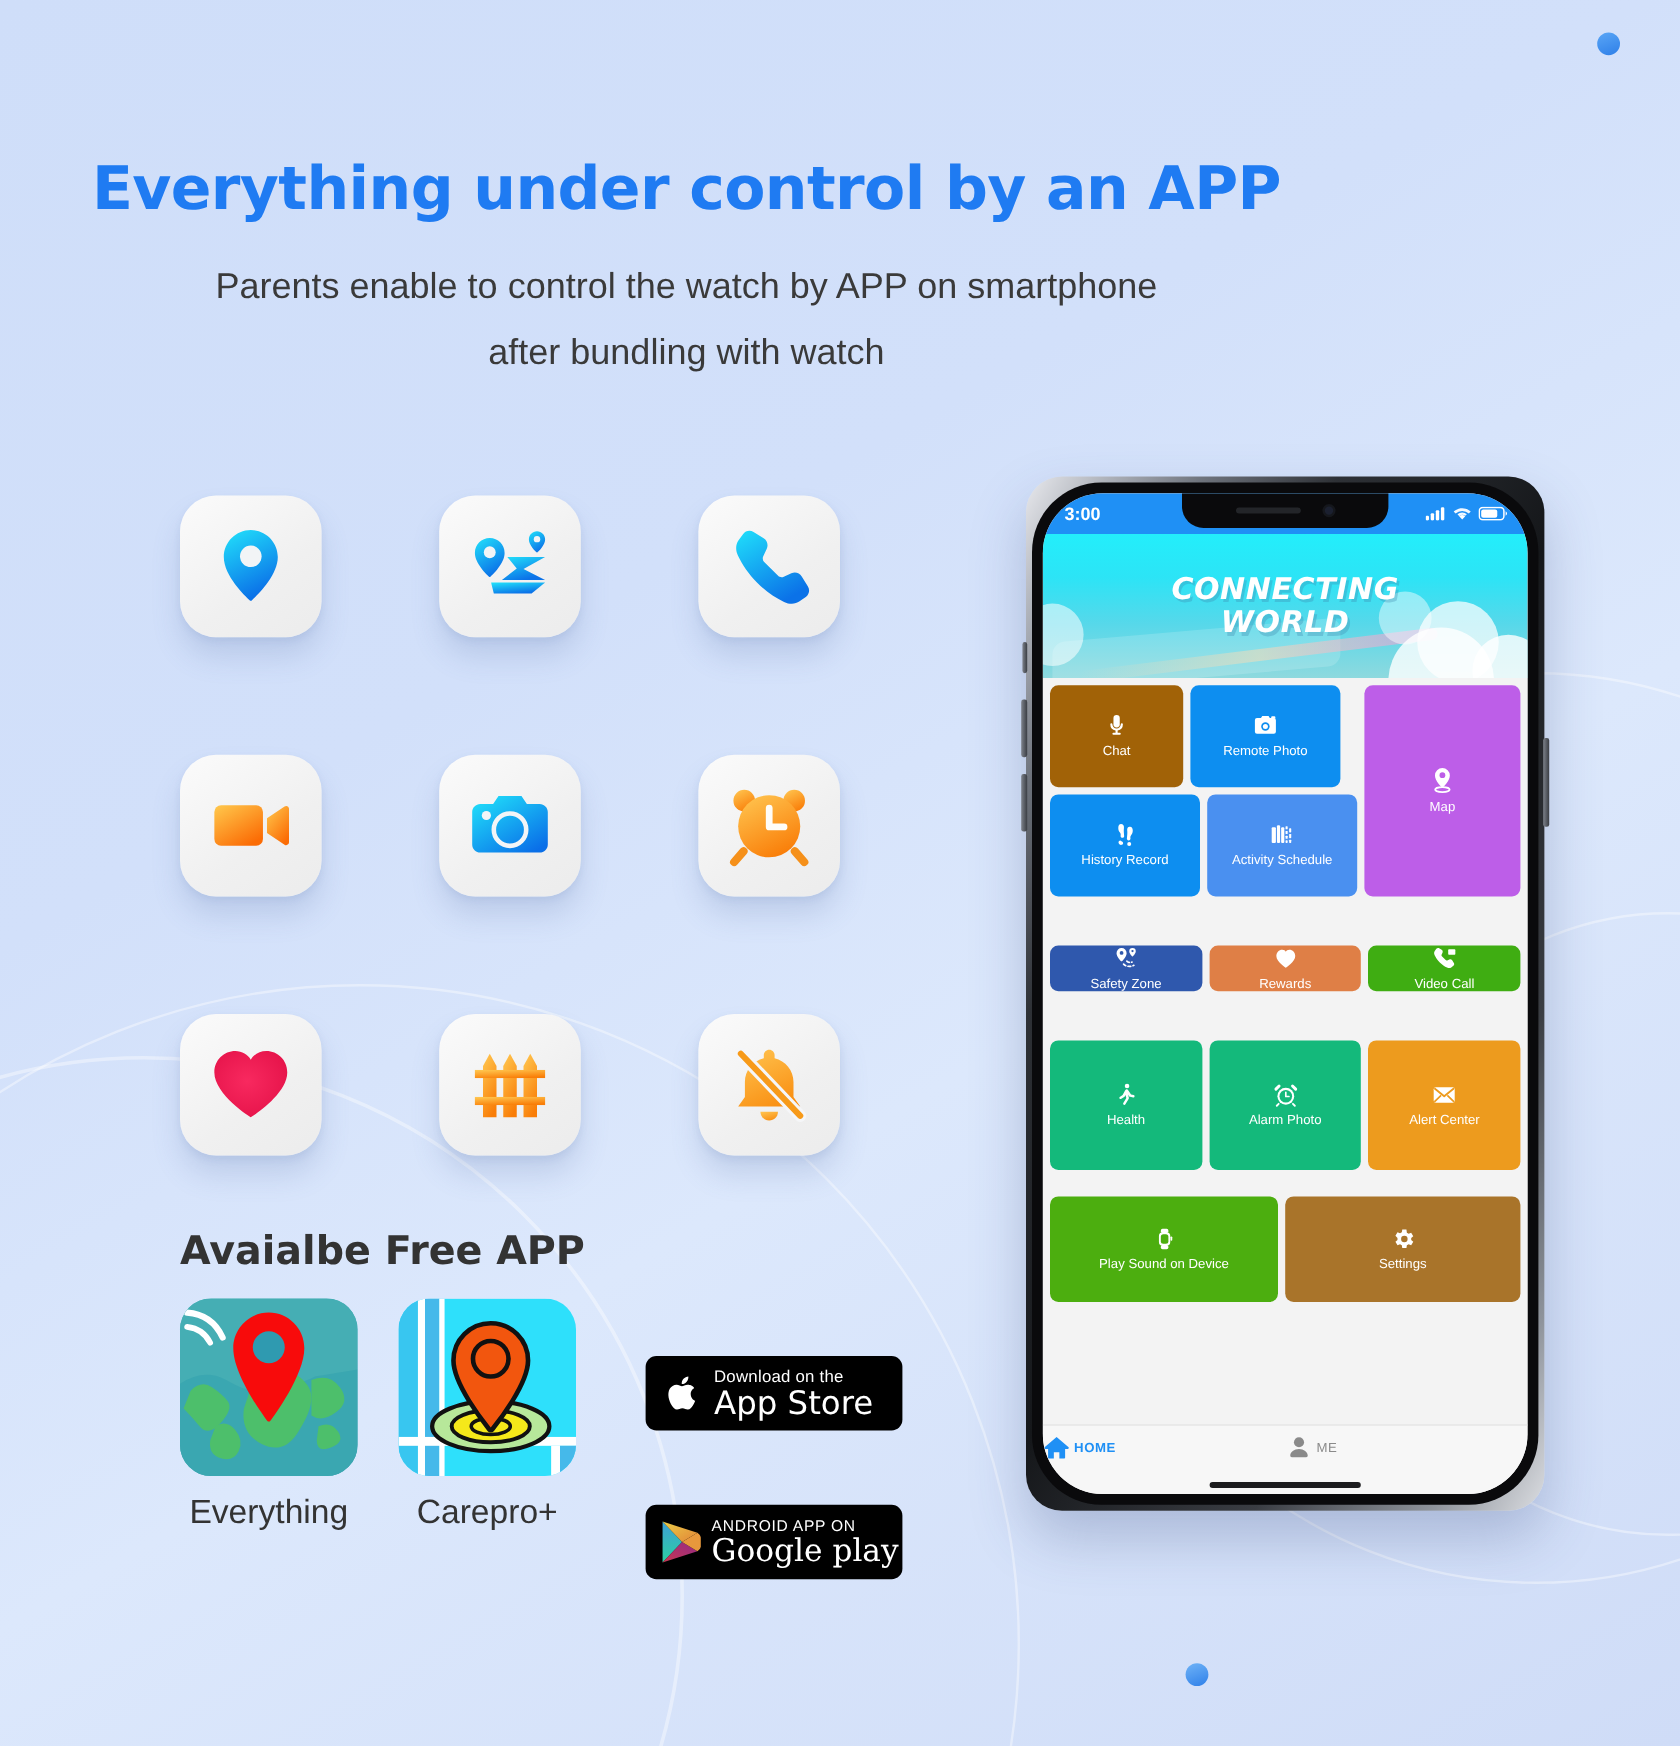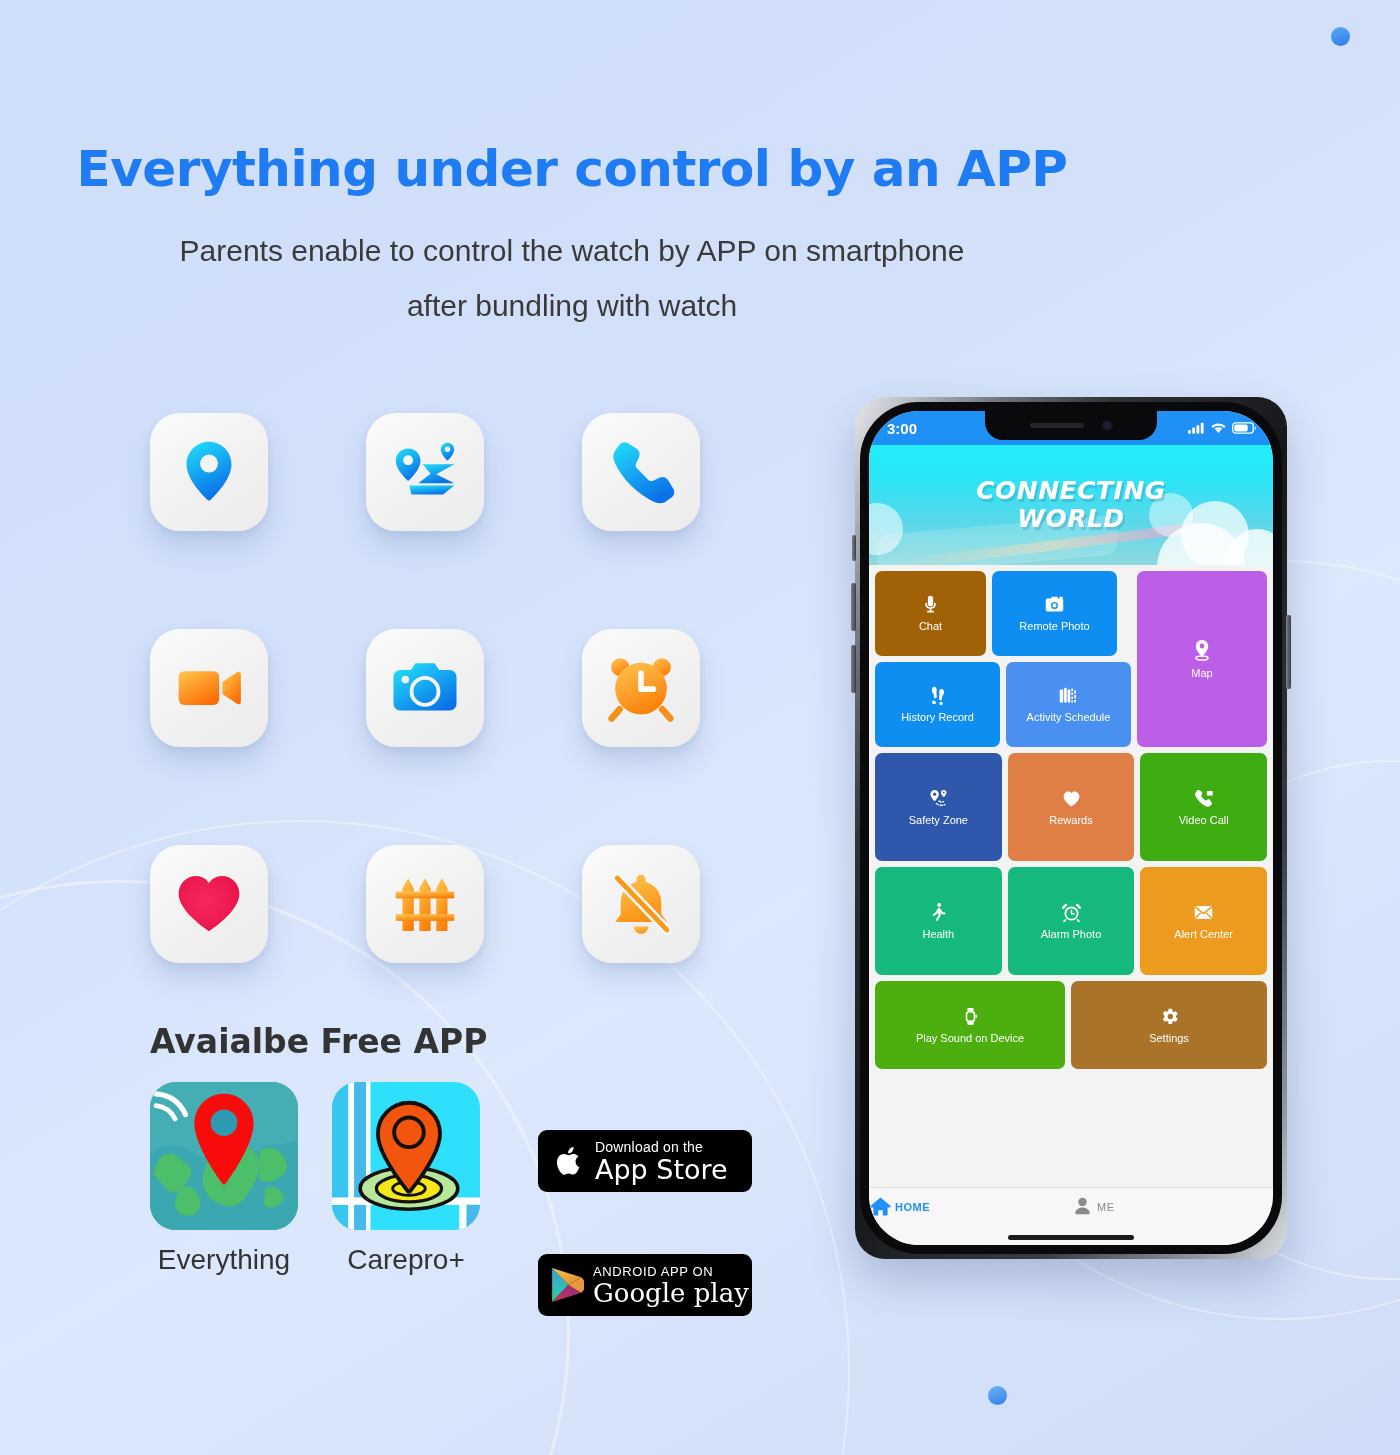--- a/index.html
+++ b/index.html
@@ -19,21 +19,21 @@
     border: 2px solid rgba(255,255,255,0.40);
   }
   .sw1 { width: 900px; height: 900px; left: -330px; top: 880px; border-width: 3px; }
   .sw2 { width: 1100px; height: 1100px; left: -250px; top: 820px; border-width: 2px; }
   .sw3 { width: 760px; height: 760px; left: 900px; top: 560px; border-width: 2px; }
   .sw4 { width: 520px; height: 520px; left: 1130px; top: 760px; border-width: 2px; }
 
   .dot { position: absolute; border-radius: 50%; }
 
   
-  .header { position: absolute; left: 0; top: 12px; width: 1144px; text-align: center; }
+  .header { position: absolute; left: 0; top: 0; width: 1144px; text-align: center; }
   .title {
     margin-top: 128px;
     font-size: 50px;
     font-weight: 800;
     letter-spacing: -0.5px;
     color: #1f7bf2;
     font-family: "DejaVu Sans", sans-serif;
   }
   .subtitle {
     margin-top: 26px;
@@ -551,21 +551,21 @@
               <svg viewBox="0 0 24 24" style="width:24px;height:24px;">
                   <path d="M12 2a6.2 6.2 0 0 0-6.2 6.2c0 4.3 5.3 9.5 5.6 9.8.3.3.9.3 1.2 0 .3-.3 5.6-5.5 5.6-9.8A6.2 6.2 0 0 0 12 2z"></path>
                   <circle cx="12" cy="8" r="2.4" fill="#bd5ee8"></circle>
                   <ellipse cx="12" cy="20" rx="6" ry="2.1" fill="none" stroke="#fff" stroke-width="1.5"></ellipse>
                 </svg>
             </span>
             <span class="t-lbl">Map</span>
           </div>
         </div>
 
-        <div class="trow" style="height:108px;">
+        <div class="trow" style="height:108px;align-items:center;">
           <div class="tile" style="flex:1;background:#2f58ad;">
             <span class="t-ico">
               <svg viewBox="0 0 24 24">
                   <path d="M7.6 2.4A4.8 4.8 0 0 0 2.8 7.2c0 3.3 4.1 7.4 4.4 7.6.2.2.6.2.8 0 .3-.2 4.4-4.3 4.4-7.6A4.8 4.8 0 0 0 7.6 2.4z"></path>
                   <circle cx="7.6" cy="7" r="1.8" fill="#2f58ad"></circle>
                   <path d="M18 2.2a3.1 3.1 0 0 0-3.1 3.1c0 2.2 2.7 4.8 2.9 5 .1.1.3.1.4 0 .2-.2 2.9-2.8 2.9-5A3.1 3.1 0 0 0 18 2.2z"></path>
                   <circle cx="18" cy="5.2" r="1.1" fill="#2f58ad"></circle>
                   <path d="M12.6 14.8c1.2 1.3 3.2 1.6 5 .9" fill="none" stroke="#fff" stroke-width="1.6" stroke-linecap="round" stroke-dasharray="2.6 2.2"></path>
                   <path d="M9.5 17.6c2.2 2.4 6.4 2.9 9.8 1.2" fill="none" stroke="#fff" stroke-width="1.6" stroke-linecap="round" stroke-dasharray="2.6 2.2"></path>
                 </svg>
@@ -622,21 +622,21 @@
               <svg viewBox="0 0 24 24">
                   <rect x="2" y="4.6" width="20" height="14.8" rx="2"></rect>
                   <path d="M2.6 5.6 12 13.2l9.4-7.6" fill="none" stroke="#ed9b1e" stroke-width="1.8" stroke-linejoin="round"></path>
                   <path d="M2.6 18.6 9 12.4M21.4 18.6 15 12.4" fill="none" stroke="#ed9b1e" stroke-width="1.6"></path>
                 </svg>
             </span>
             <span class="t-lbl">Alert Center</span>
           </div>
         </div>
 
-        <div class="trow" style="height:88px;">
+        <div class="trow" style="height:88px;margin-top:16px;">
           <div class="tile" style="width:190px;background:#4cae0f;">
             <span class="t-ico">
               <svg viewBox="0 0 24 24">
                   <rect x="8.4" y="2.2" width="7.2" height="4" rx="1.6"></rect>
                   <rect x="8.4" y="17.8" width="7.2" height="4" rx="1.6"></rect>
                   <rect x="6.6" y="5.6" width="10.8" height="12.8" rx="3.6"></rect>
                   <rect x="8.4" y="7.4" width="7.2" height="9.2" rx="2.4" fill="#4cae0f"></rect>
                   <rect x="17.6" y="9.6" width="1.7" height="4" rx="0.8"></rect>
                 </svg>
             </span>

